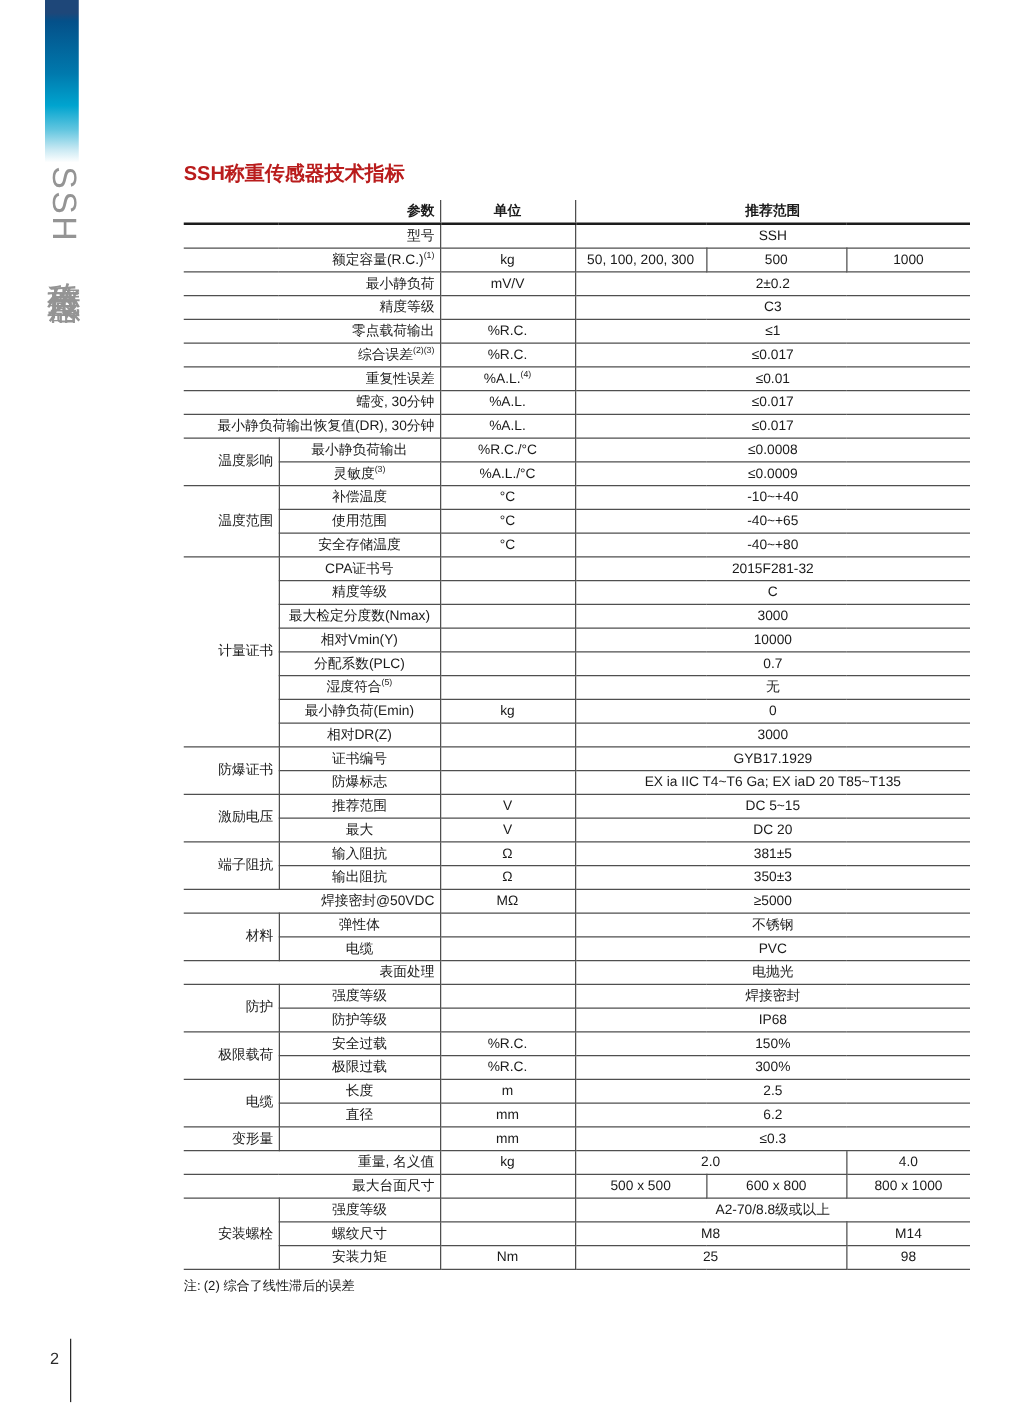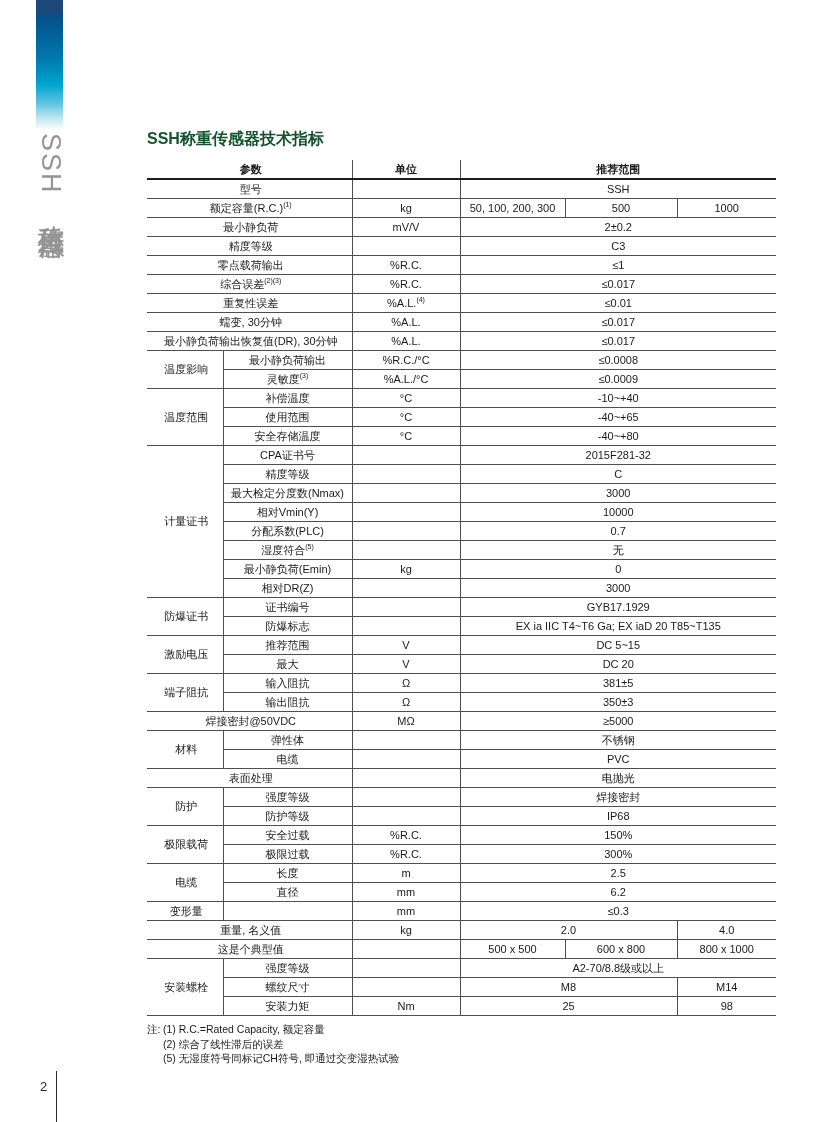--- a/index.html
+++ b/index.html
@@ -18,31 +18,31 @@
   .side-label {
     position:absolute; left:33px; top:133px; height:220px;
     writing-mode:vertical-rl; text-orientation:mixed;
     font-size:27px; letter-spacing:2px; color:#949494; white-space:nowrap;
   }
   
   .page-num { position:absolute; left:40px; top:1079px; font-size:13px; color:#2a2a2a; }
   .page-rule { position:absolute; left:56px; top:1071px; width:1px; height:51px; background:#2a2a2a; }
 
   .content { position:absolute; left:147px; top:129px; width:650px; }
-  .doc-title { font-size:16px; font-weight:bold; color:#14532d; margin:0 0 10px 0; }
+  .doc-title { font-size:16px; font-weight:bold; color:#b91c1c; margin:0 0 10px 0; }
 
   table.spec { border-collapse:collapse; table-layout:fixed; width:629px; font-size:11px; }
   table.spec th, table.spec td {
     height:16px; line-height:13px; padding:1px 4px;
     text-align:center; vertical-align:middle;
     white-space:nowrap; overflow:visible;
   }
   table.spec th { font-weight:bold; border-bottom:2px solid #1c1c1c; }
   table.spec td { border-bottom:1px solid #4f4f4f; }
-  table.spec .param, table.spec .group { text-align:center; padding-left:7px; }
+  table.spec .param, table.spec .group { text-align:right; padding-left:7px; }
   table.spec .param, table.spec .sub, table.spec .unit,
   table.spec .valb, table.spec .group { border-right:1px solid #4f4f4f; }
   table.spec sup { font-size:7px; vertical-align:super; line-height:0; }
 
   .notes { margin-top:6px; font-size:10.5px; line-height:14.5px; color:#1a1a1a; display:flex; }
   .notes .lbl { width:16px; flex:none; }
   .notes .items div { white-space:nowrap; }
 </style>
 </head>
 <body>
@@ -284,21 +284,21 @@
             <td class="unit">mm</td>
             <td colspan="3" class="val">≤0.3</td>
           </tr>
           <tr>
             <td colspan="2" class="param">重量, 名义值</td>
             <td class="unit">kg</td>
             <td colspan="2" class="valb">2.0</td>
             <td class="val">4.0</td>
           </tr>
           <tr>
-            <td colspan="2" class="param">这是个典型值</td>
+            <td colspan="2" class="param">最大台面尺寸</td>
             <td class="unit"></td>
             <td class="valb">500 x 500</td>
             <td class="valb">600 x 800</td>
             <td class="val">800 x 1000</td>
           </tr>
           <tr>
             <td rowspan="3" class="group">安装螺栓</td>
             <td class="sub">强度等级</td>
             <td class="unit"></td>
             <td colspan="3" class="val">A2-70/8.8级或以上</td>
@@ -314,19 +314,17 @@
             <td class="unit">Nm</td>
             <td colspan="2" class="valb">25</td>
             <td class="val">98</td>
           </tr>
         </tbody>
     </table>
 
     <div class="notes">
       <div class="lbl">注:</div>
       <div class="items">
-        <div>(1) R.C.=Rated Capacity, 额定容量</div>
         <div>(2) 综合了线性滞后的误差</div>
-        <div>(5) 无湿度符号同标记CH符号, 即通过交变湿热试验</div>
       </div>
     </div>
   </div>
 </div>
 
 </body></html>

